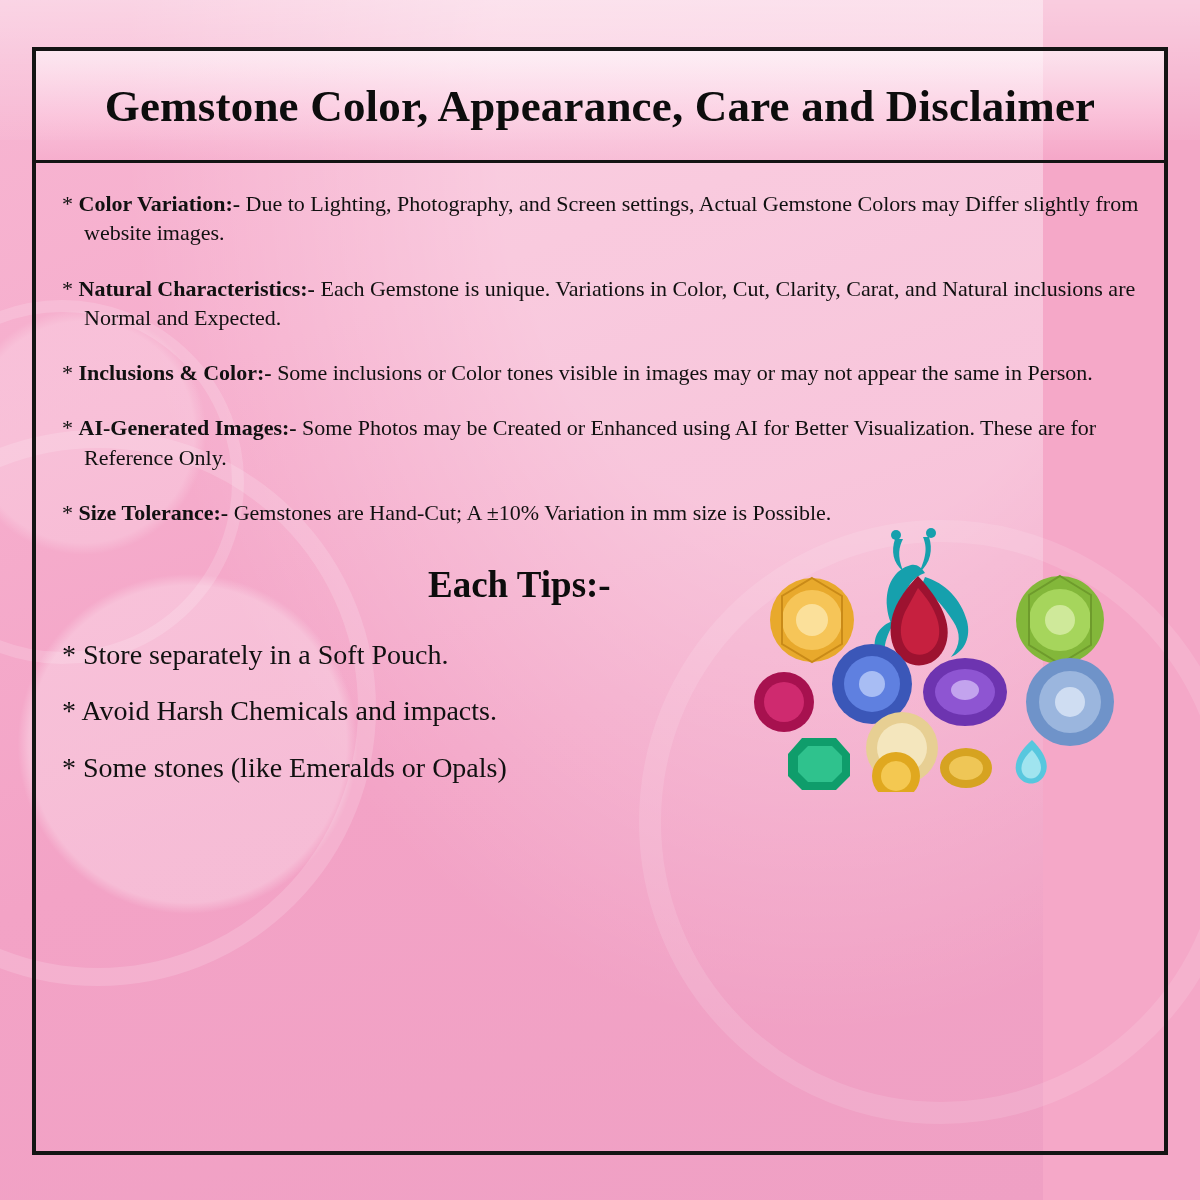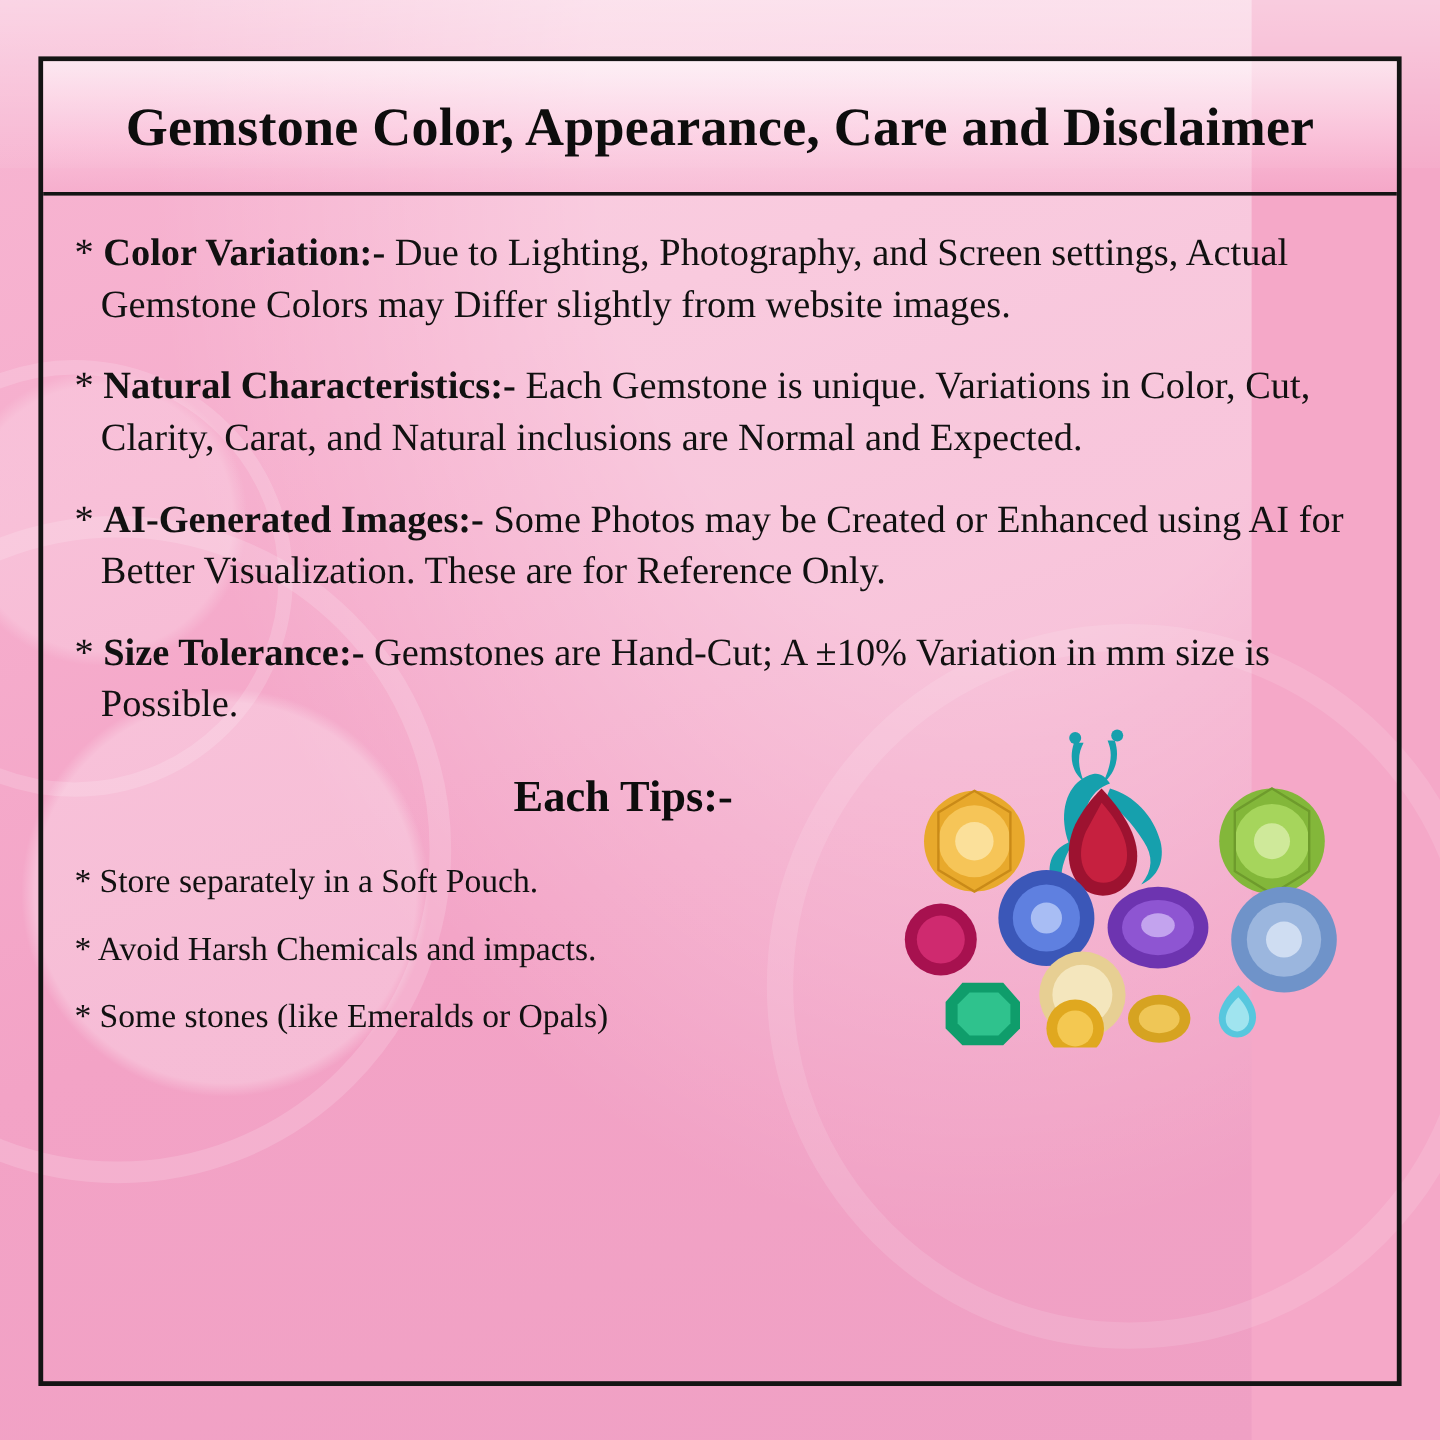--- a/index.html
+++ b/index.html
@@ -70,21 +70,21 @@
     white-space: nowrap;
   }
 
   .body {
     position: relative;
     padding: 26px 22px 0 22px;
   }
 
   .para {
     position: relative;
-    font-size: 32px;
+    font-size: 22px;
     line-height: 1.33;
     color: #111;
     margin: 0 0 26px 0;
     padding-left: 26px;
     text-indent: -22px;
   }
   .para .star { font-weight: 400; }
   .para b { font-weight: bold; }
 
   .care-line {
@@ -164,20 +164,24 @@
       <p class="para">
         <span class="star">*</span>
         <b>Color Variation:-</b><span> Due to Lighting, Photography, and Screen settings, Actual Gemstone Colors may Differ slightly from website images.</span>
       </p>
 
       <p class="para">
         <span class="star">*</span>
         <b>Natural Characteristics:-</b><span> Each Gemstone is unique. Variations in Color, Cut, Clarity, Carat, and Natural inclusions are Normal and Expected.</span>
       </p>
 
+      <p class="para">
+        <span class="star">*</span>
+        <b>Inclusions &amp; Color:-</b><span> Some inclusions or Color tones visible in images may or may not appear the same in Person.</span>
+      </p>
 
       <p class="para">
         <span class="star">*</span>
         <b>AI-Generated Images:-</b><span> Some Photos may be Created or Enhanced using AI for Better Visualization. These are for Reference Only.</span>
       </p>
 
       <p class="para">
         <span class="star">*</span>
         <b>Size Tolerance:-</b><span> Gemstones are Hand-Cut; A ±10% Variation in mm size is Possible.</span>
       </p>

